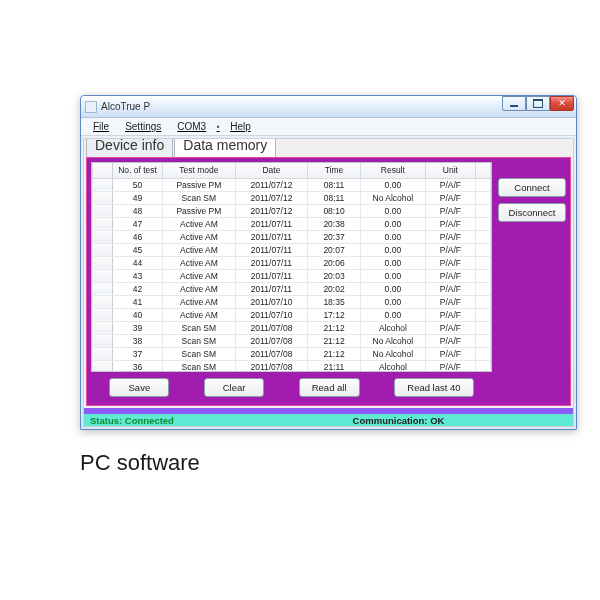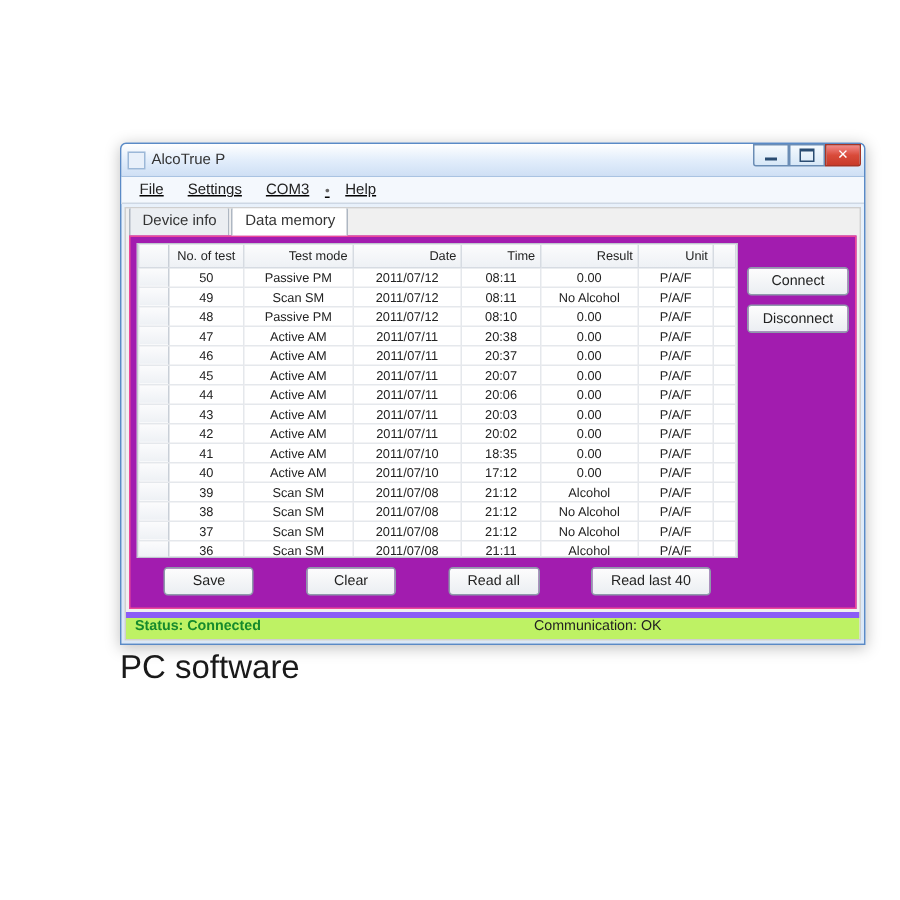--- a/index.html
+++ b/index.html
@@ -95,21 +95,21 @@
     overflow: hidden;
   }
   .tabstrip {
     height: 18px;
     display: flex;
     align-items: flex-end;
     padding-left: 2px;
     background: #f0f0f0;
   }
   .tab {
-    font-size: 10px;
+    font-size: 14px;
     padding: 4px 8px;
     border: 1px solid #aeb7c2;
     border-bottom: none;
     background: #ebeef2;
     margin-right: 1px;
     border-radius: 3px 3px 0 0;
     color: #333;
   }
   .tab.active {
     background: #ffffff;
@@ -144,21 +144,21 @@
     width: 100%;
     font-size: 8.5px;
     table-layout: fixed;
   }
   thead th {
     background: linear-gradient(#fcfcfd, #eef1f5);
     border: 1px solid #d6dbe2;
     border-top: none;
     padding: 2px 3px;
     font-weight: normal;
-    text-align: right;
+    text-align: center;
     color: #222;
     height: 15px;
   }
   tbody td {
     border: 1px solid #e5e8ec;
     padding: 1px 3px;
     text-align: center;
     height: 13px;
     color: #222;
     white-space: nowrap;
@@ -198,42 +198,43 @@
     width: 68px;
     display: flex;
     flex-direction: column;
     gap: 6px;
     padding-top: 16px;
   }
   .right-pane .w7btn { min-width: 0; width: 100%; padding: 3px 2px; }
 
   .statusbar {
     height: 18px;
-    background: #bef264;
-    border-top: 4px solid #8b5cf6;
-    display: flex;
+    background: #5eead4;
+    border-top: 6px solid #8b5cf6;
+    display: flex;
+    align-items: center;
     font-size: 9.5px;
     padding: 0 6px;
   }
   .statusbar .status-left {
     color: #158a2c;
     font-weight: bold;
     width: 140px;
   }
   .statusbar .status-right {
     flex: 1;
     text-align: center;
-    font-weight: normal;
+    font-weight: bold;
     color: #222;
   }
 
   .caption {
     position: absolute;
     left: 80px;
-    top: 432px;
+    top: 450px;
     font-size: 22px;
     font-family: "Segoe UI Light", "Segoe UI", sans-serif;
     font-weight: 300;
     color: #1a1a1a;
   }
 </style>
 </head>
 <body>
 
 <div class="window">

